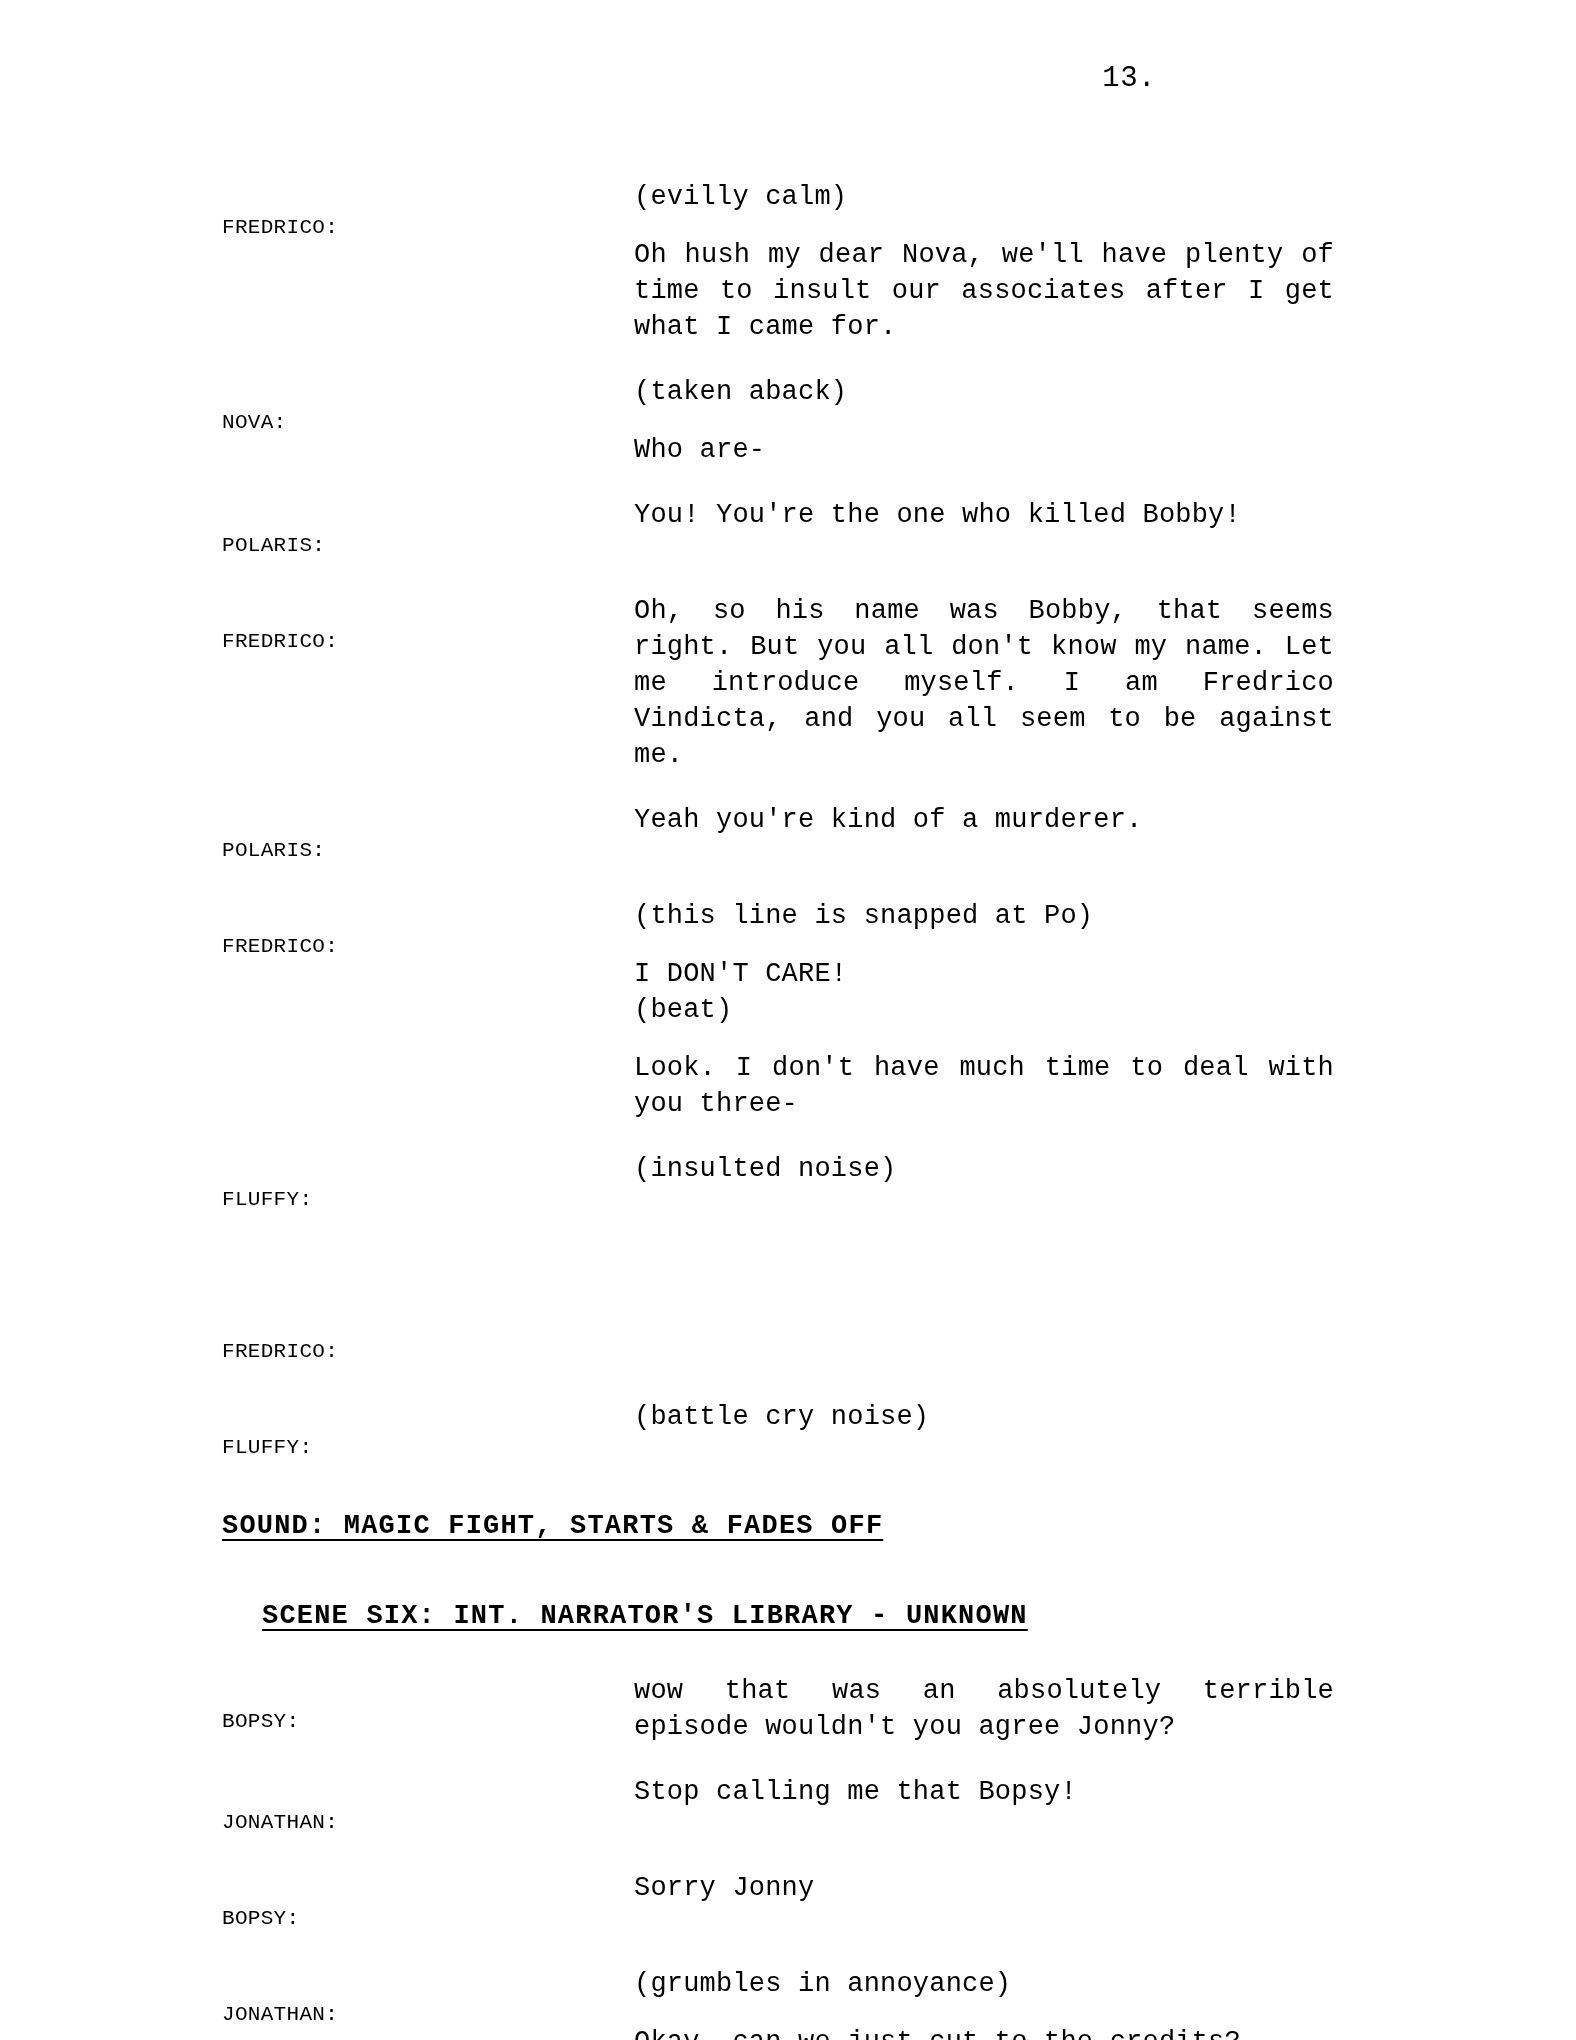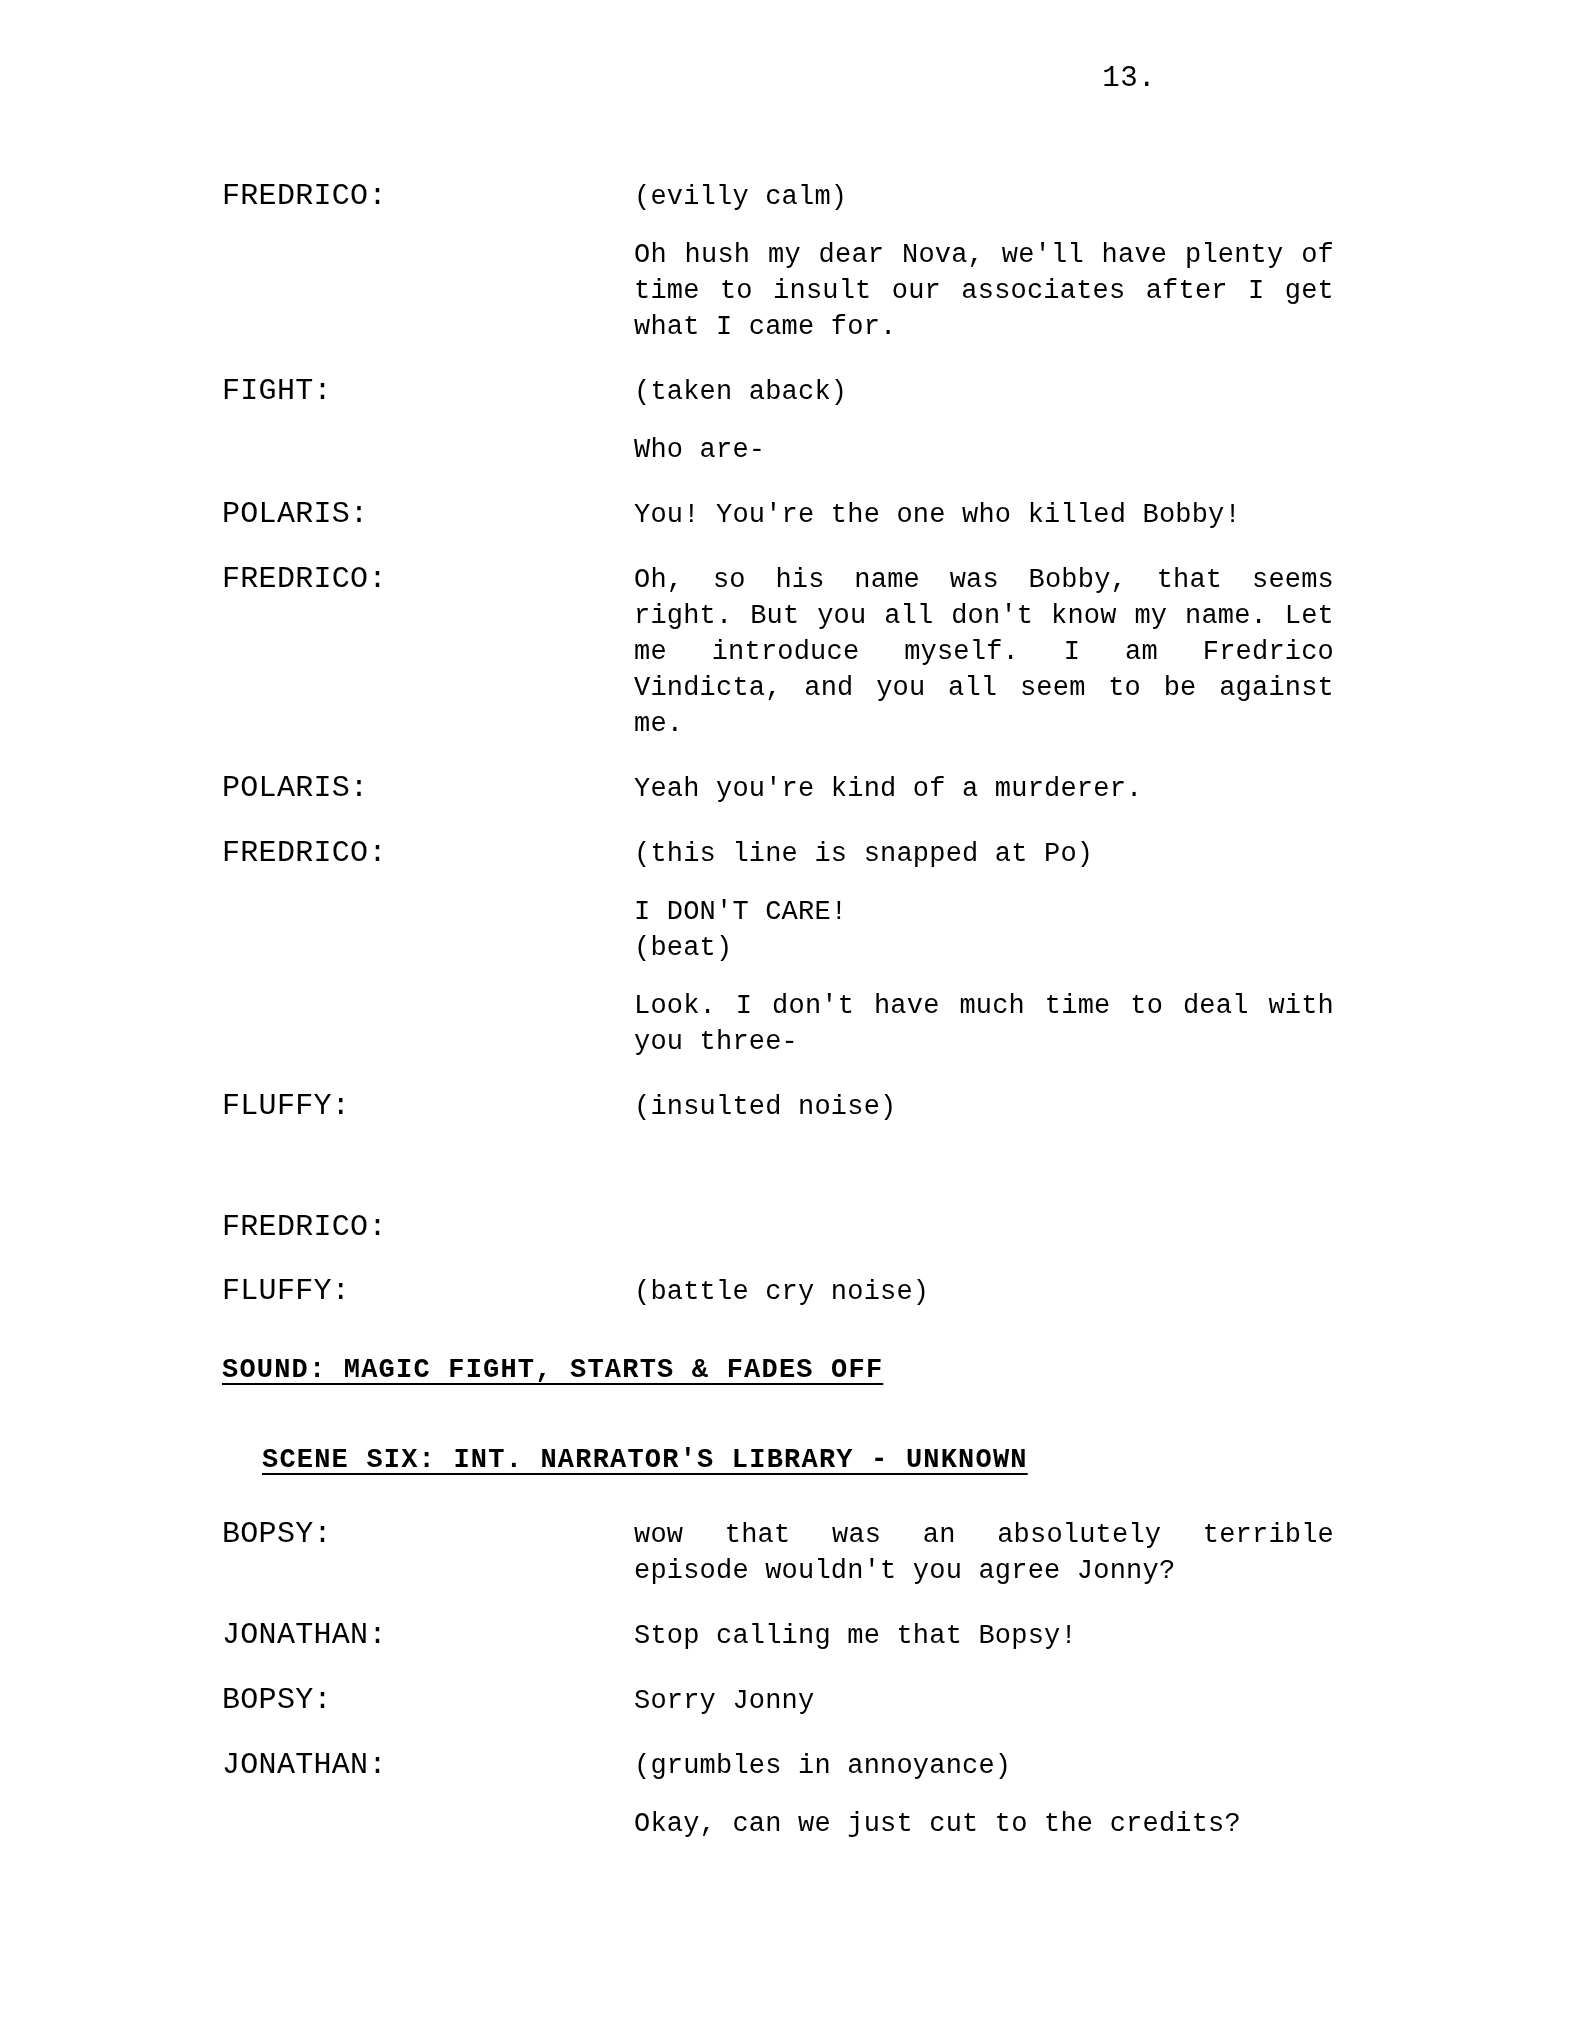--- a/index.html
+++ b/index.html
@@ -35,24 +35,25 @@
     width: 1180px;
   }
   .row {
     display: flex;
     align-items: flex-start;
     margin-bottom: 28px;
   }
   .character {
     width: 412px;
     flex: 0 0 412px;
-    font-size: 30px;
+    font-size: 21px;
     line-height: 36px;
     letter-spacing: 0.3px;
     white-space: pre;
+    margin-top: 32px;
   }
   .dialogue {
     flex: 1 1 auto;
     font-size: 27px;
     line-height: 36px;
     letter-spacing: 0.2px;
   }
   .block {
     margin: 1px 0 22px 0;
     max-width: 700px;
@@ -104,21 +105,21 @@
 
     <div class="row">
       <div class="character">FREDRICO:</div>
       <div class="dialogue">
         <p class="block">(evilly calm)</p>
         <p class="block justify">Oh hush my dear Nova, we'll have plenty of time to insult our associates after I get what I came for.</p>
       </div>
     </div>
 
     <div class="row">
-      <div class="character">FIGHT:</div>
+      <div class="character">NOVA:</div>
       <div class="dialogue">
         <p class="block">(taken aback)</p>
         <p class="block">Who are-</p>
       </div>
     </div>
 
     <div class="row">
       <div class="character">POLARIS:</div>
       <div class="dialogue">
         <p class="block nowrap">You! You're the one who killed Bobby!</p>

